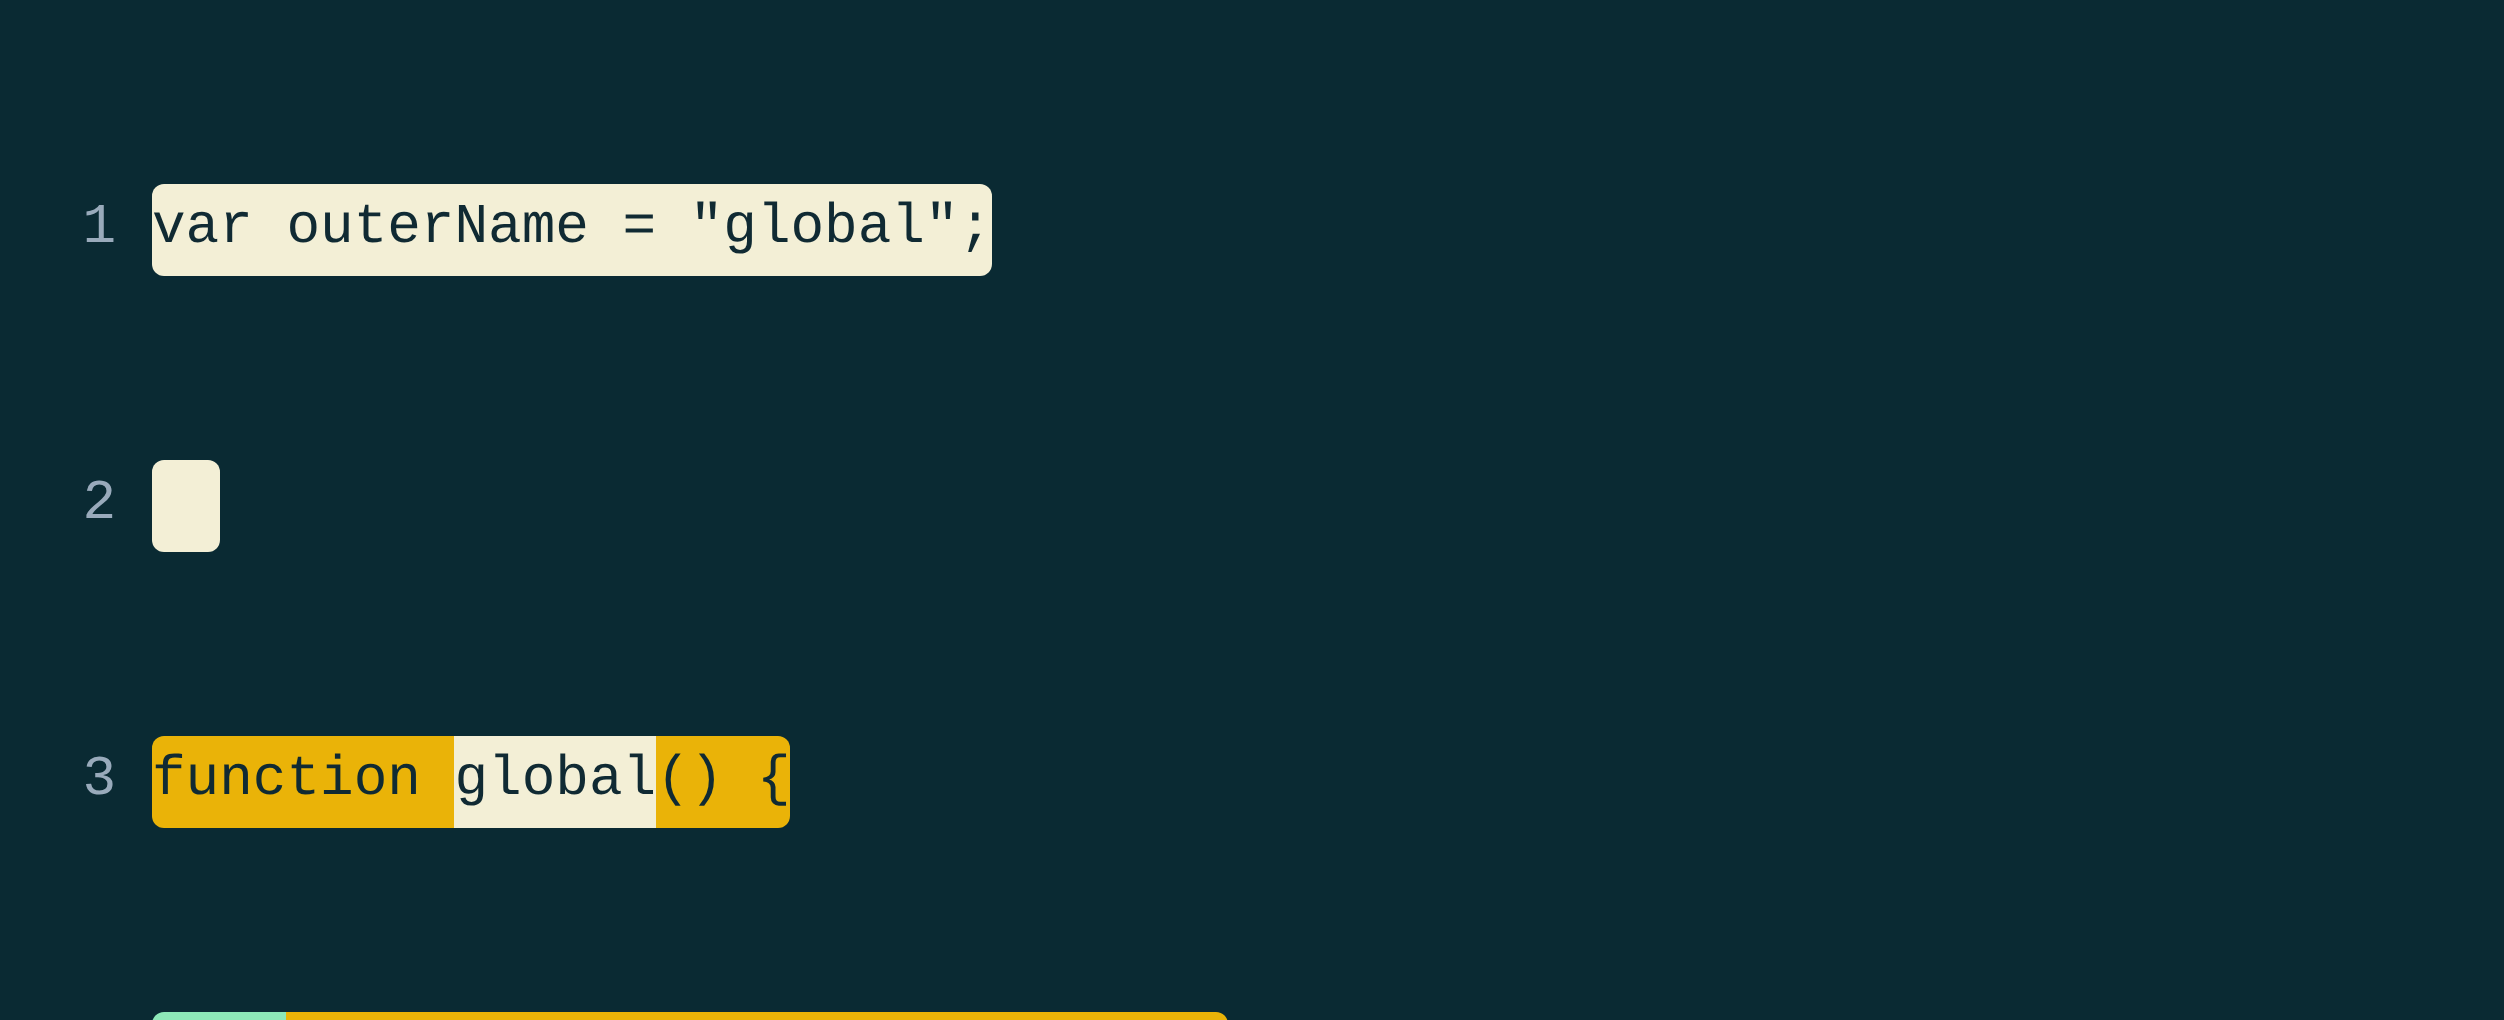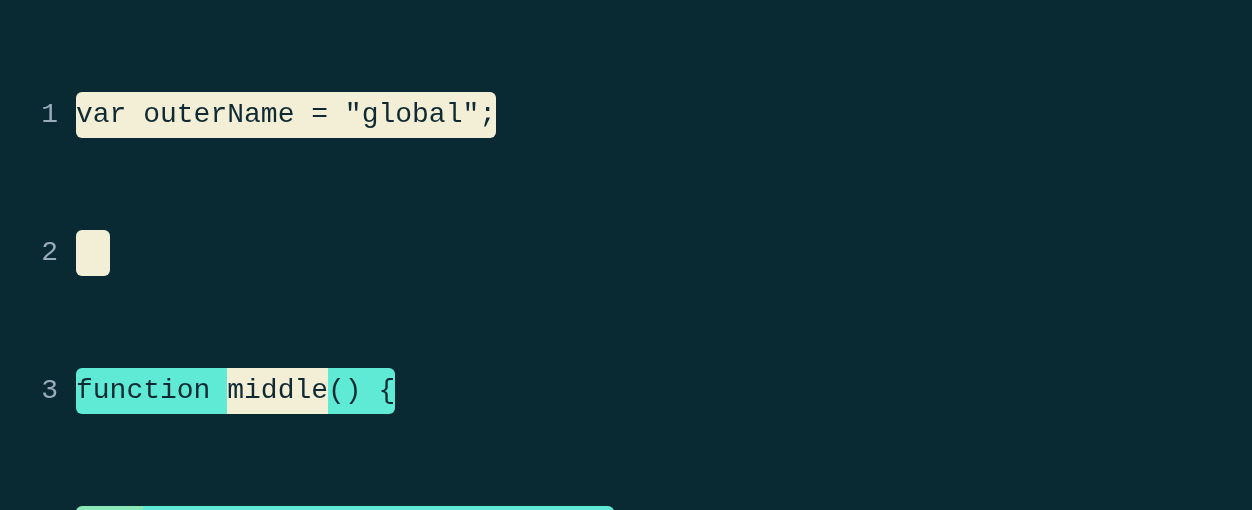--- a/index.html
+++ b/index.html
@@ -25,21 +25,21 @@
     text-align: right;
     padding-right: 18px;
     font-variant-numeric: tabular-nums;
     user-select: none;
   }
   .code { position: relative; }
   .seg { display: inline-block; vertical-align: top; height: 46px; }
 
   
   .cream  { background: #f3efd6; color:#102a33; }
-  .green  { background: #5eead4; color:#102a33; } 
+  .green  { background: #eab308; color:#102a33; } 
   .plainG { background: #8de8b8; color:#102a33; } 
   .plainC { background: #f3efd6; color:#102a33; }
 
   
   .rL { border-top-left-radius:6px; border-bottom-left-radius:6px; }
   .rR { border-top-right-radius:6px; border-bottom-right-radius:6px; }
 </style>
 </head>
 <body>
 
@@ -47,21 +47,21 @@
   <div class="row">
     <div class="gutter">1</div>
     <div class="code"><span class="seg cream rL rR">var outerName = "global";</span></div>
   </div>
   <div class="row">
     <div class="gutter">2</div>
     <div class="code"><span class="seg plainC rL rR">  </span></div>
   </div>
   <div class="row">
     <div class="gutter">3</div>
-    <div class="code"><span class="seg green rL">function </span><span class="seg cream">middle</span><span class="seg green rR">() {</span></div>
+    <div class="code"><span class="seg green rL">function </span><span class="seg cream">global</span><span class="seg green rR">() {</span></div>
   </div>
   <div class="row">
     <div class="gutter">4</div>
     <div class="code"><span class="seg plainG rL">    </span><span class="seg green rR">var middleName = "function";</span></div>
   </div>
   
   
   
   
   

